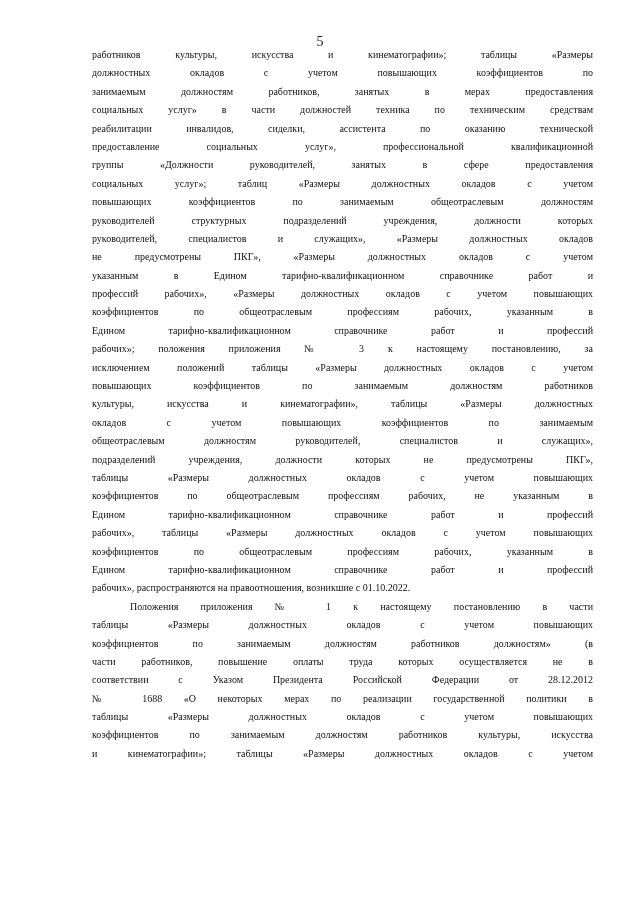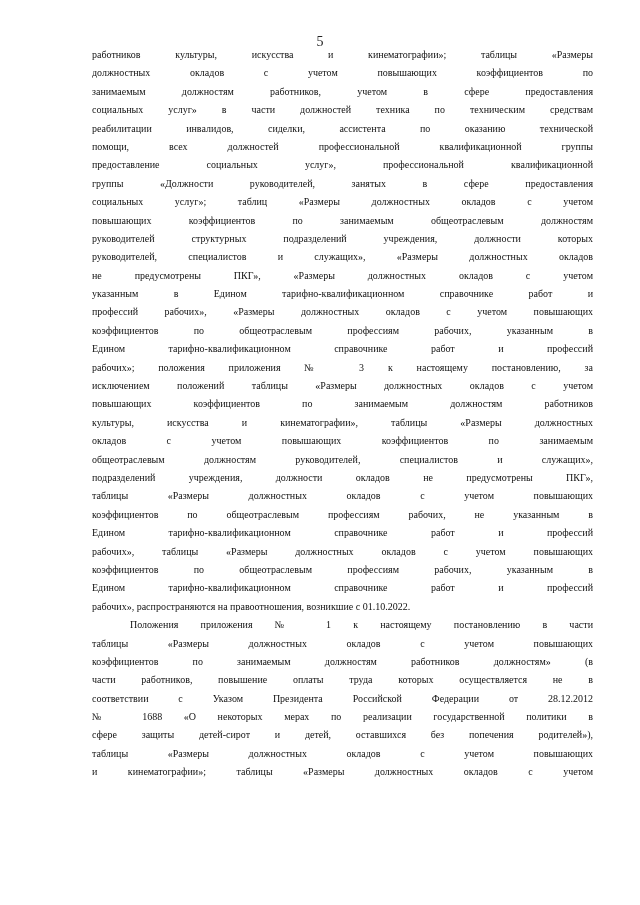--- a/index.html
+++ b/index.html
@@ -27,56 +27,55 @@
 </head>
 <body>
 
 <div class="page">
   <div class="page-number">5</div>
   <div class="body-text">
     <div id="para-container">
         <div>
           <span class="line">работников культуры, искусства и кинематографии»; таблицы «Размеры</span>
           <span class="line">должностных окладов с учетом повышающих коэффициентов по</span>
-          <span class="line">занимаемым должностям работников, учетом в сфере предоставления</span>
+          <span class="line">занимаемым должностям работников, занятых в мерах предоставления</span>
           <span class="line">социальных услуг» в части должностей техника по техническим средствам</span>
           <span class="line">реабилитации инвалидов, сиделки, ассистента по оказанию технической</span>
-          <span class="line">помощи, всех должностей профессиональной квалификационной группы</span>
           <span class="line">предоставление социальных услуг», профессиональной квалификационной</span>
           <span class="line">группы «Должности руководителей, занятых в сфере предоставления</span>
           <span class="line">социальных услуг»; таблиц «Размеры должностных окладов с учетом</span>
           <span class="line">повышающих коэффициентов по занимаемым общеотраслевым должностям</span>
           <span class="line">руководителей структурных подразделений учреждения, должности которых</span>
           <span class="line">руководителей, специалистов и служащих», «Размеры должностных окладов</span>
           <span class="line">не предусмотрены ПКГ», «Размеры должностных окладов с учетом</span>
           <span class="line">указанным в Едином тарифно-квалификационном справочнике работ и</span>
           <span class="line">профессий рабочих», «Размеры должностных окладов с учетом повышающих</span>
           <span class="line">коэффициентов по общеотраслевым профессиям рабочих, указанным в</span>
           <span class="line">Едином тарифно-квалификационном справочнике работ и профессий</span>
           <span class="line">рабочих»; положения приложения № 3 к настоящему постановлению, за</span>
           <span class="line">исключением положений таблицы «Размеры должностных окладов с учетом</span>
           <span class="line">повышающих коэффициентов по занимаемым должностям работников</span>
           <span class="line">культуры, искусства и кинематографии», таблицы «Размеры должностных</span>
           <span class="line">окладов с учетом повышающих коэффициентов по занимаемым</span>
           <span class="line">общеотраслевым должностям руководителей, специалистов и служащих»,</span>
-          <span class="line">подразделений учреждения, должности окладов не предусмотрены ПКГ»,</span>
+          <span class="line">подразделений учреждения, должности которых не предусмотрены ПКГ»,</span>
           <span class="line">таблицы «Размеры должностных окладов с учетом повышающих</span>
           <span class="line">коэффициентов по общеотраслевым профессиям рабочих, не указанным в</span>
           <span class="line">Едином тарифно-квалификационном справочнике работ и профессий</span>
           <span class="line">рабочих», таблицы «Размеры должностных окладов с учетом повышающих</span>
           <span class="line">коэффициентов по общеотраслевым профессиям рабочих, указанным в</span>
           <span class="line">Едином тарифно-квалификационном справочнике работ и профессий</span>
           <span class="line last">рабочих», распространяются на правоотношения, возникшие с 01.10.2022.</span>
         </div>
         <div>
           <span class="line indent">Положения приложения № 1 к настоящему постановлению в части</span>
           <span class="line">таблицы «Размеры должностных окладов с учетом повышающих</span>
           <span class="line">коэффициентов по занимаемым должностям работников должностям» (в</span>
           <span class="line">части работников, повышение оплаты труда которых осуществляется не в</span>
           <span class="line">соответствии с Указом Президента Российской Федерации от 28.12.2012</span>
           <span class="line">№ 1688 «О некоторых мерах по реализации государственной политики в</span>
-          <span class="line">сфере защиты детей-сирот и детей, оставшихся без попечения родителей»),</span>
           <span class="line">таблицы «Размеры должностных окладов с учетом повышающих</span>
+          <span class="line">коэффициентов по занимаемым должностям работников культуры, искусства</span>
           <span class="line">и кинематографии»; таблицы «Размеры должностных окладов с учетом</span>
         </div>
       </div>
   </div>
 </div>
 
 </body></html>

